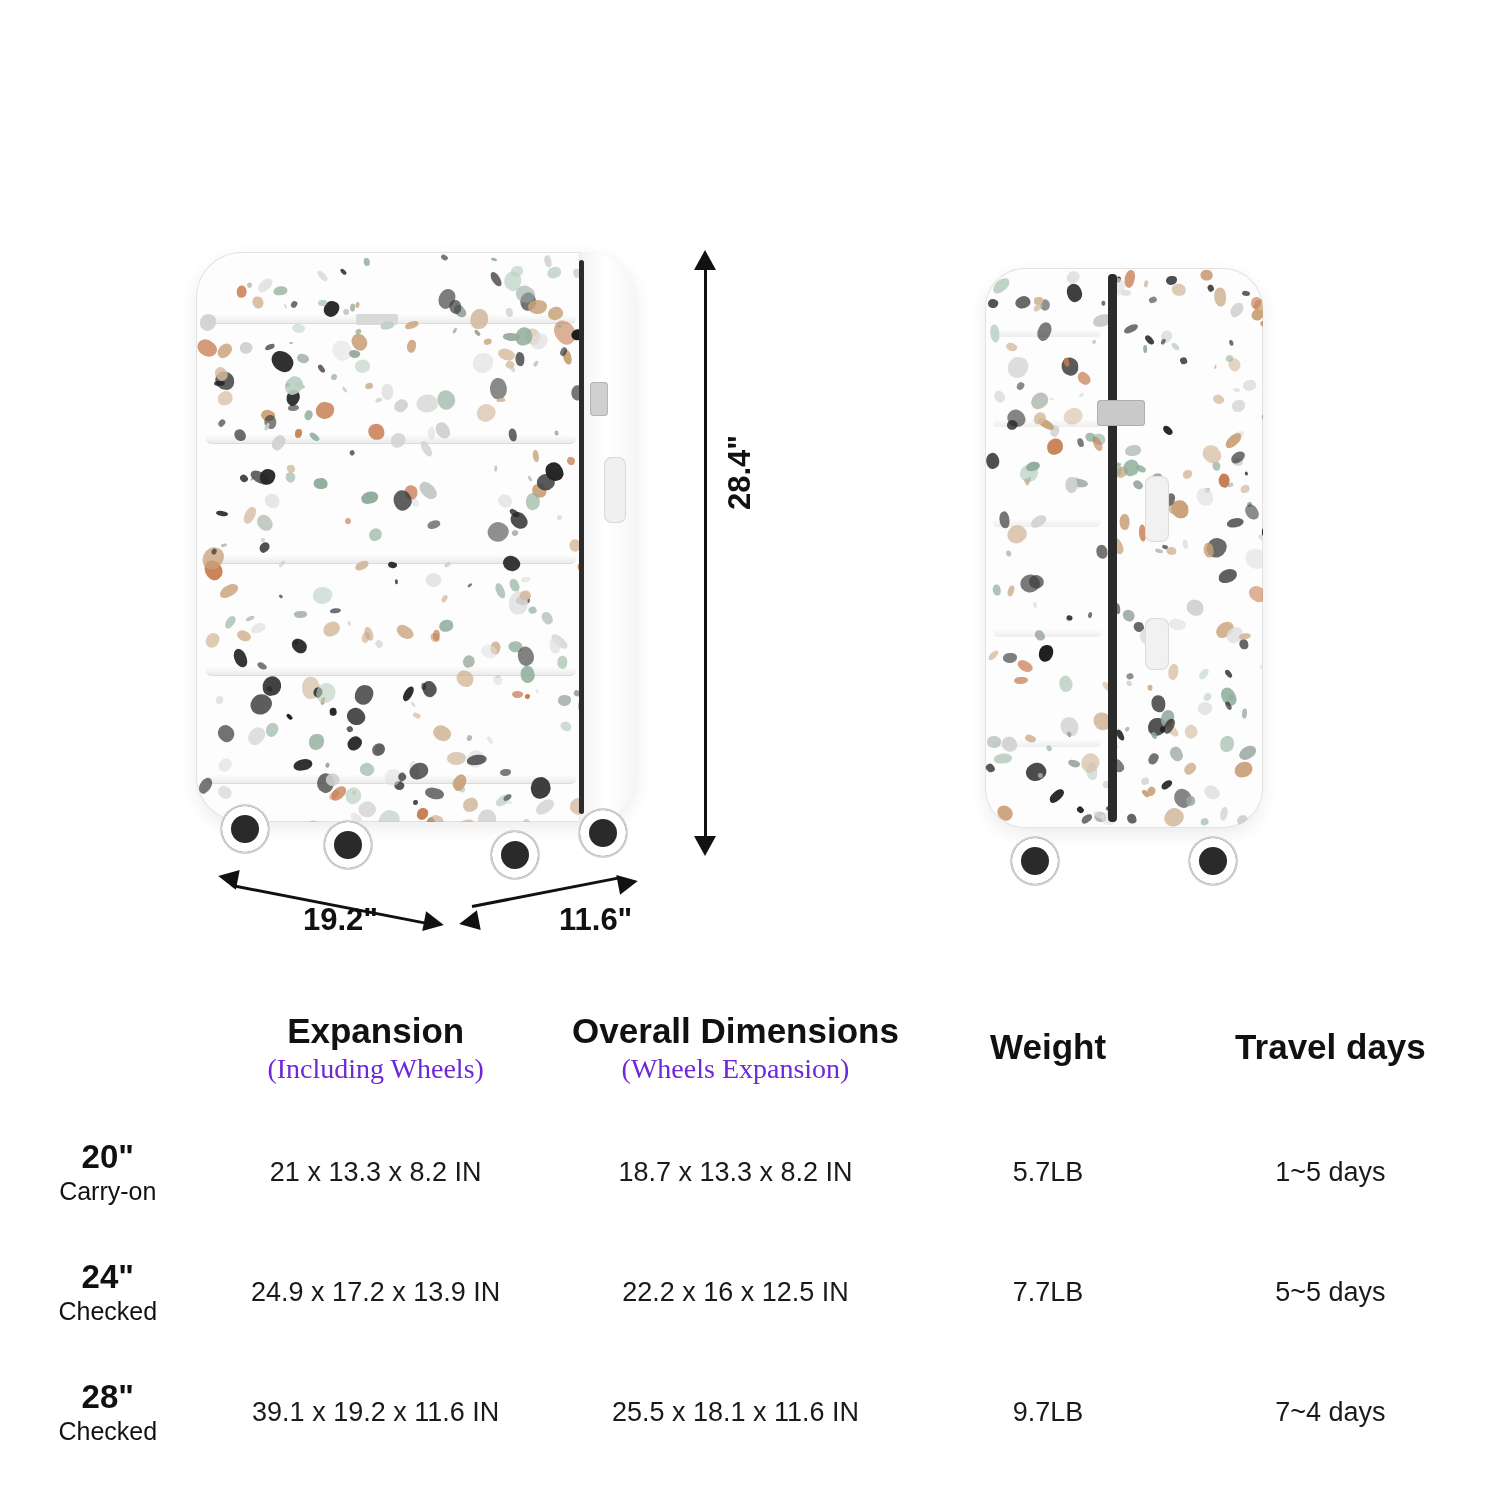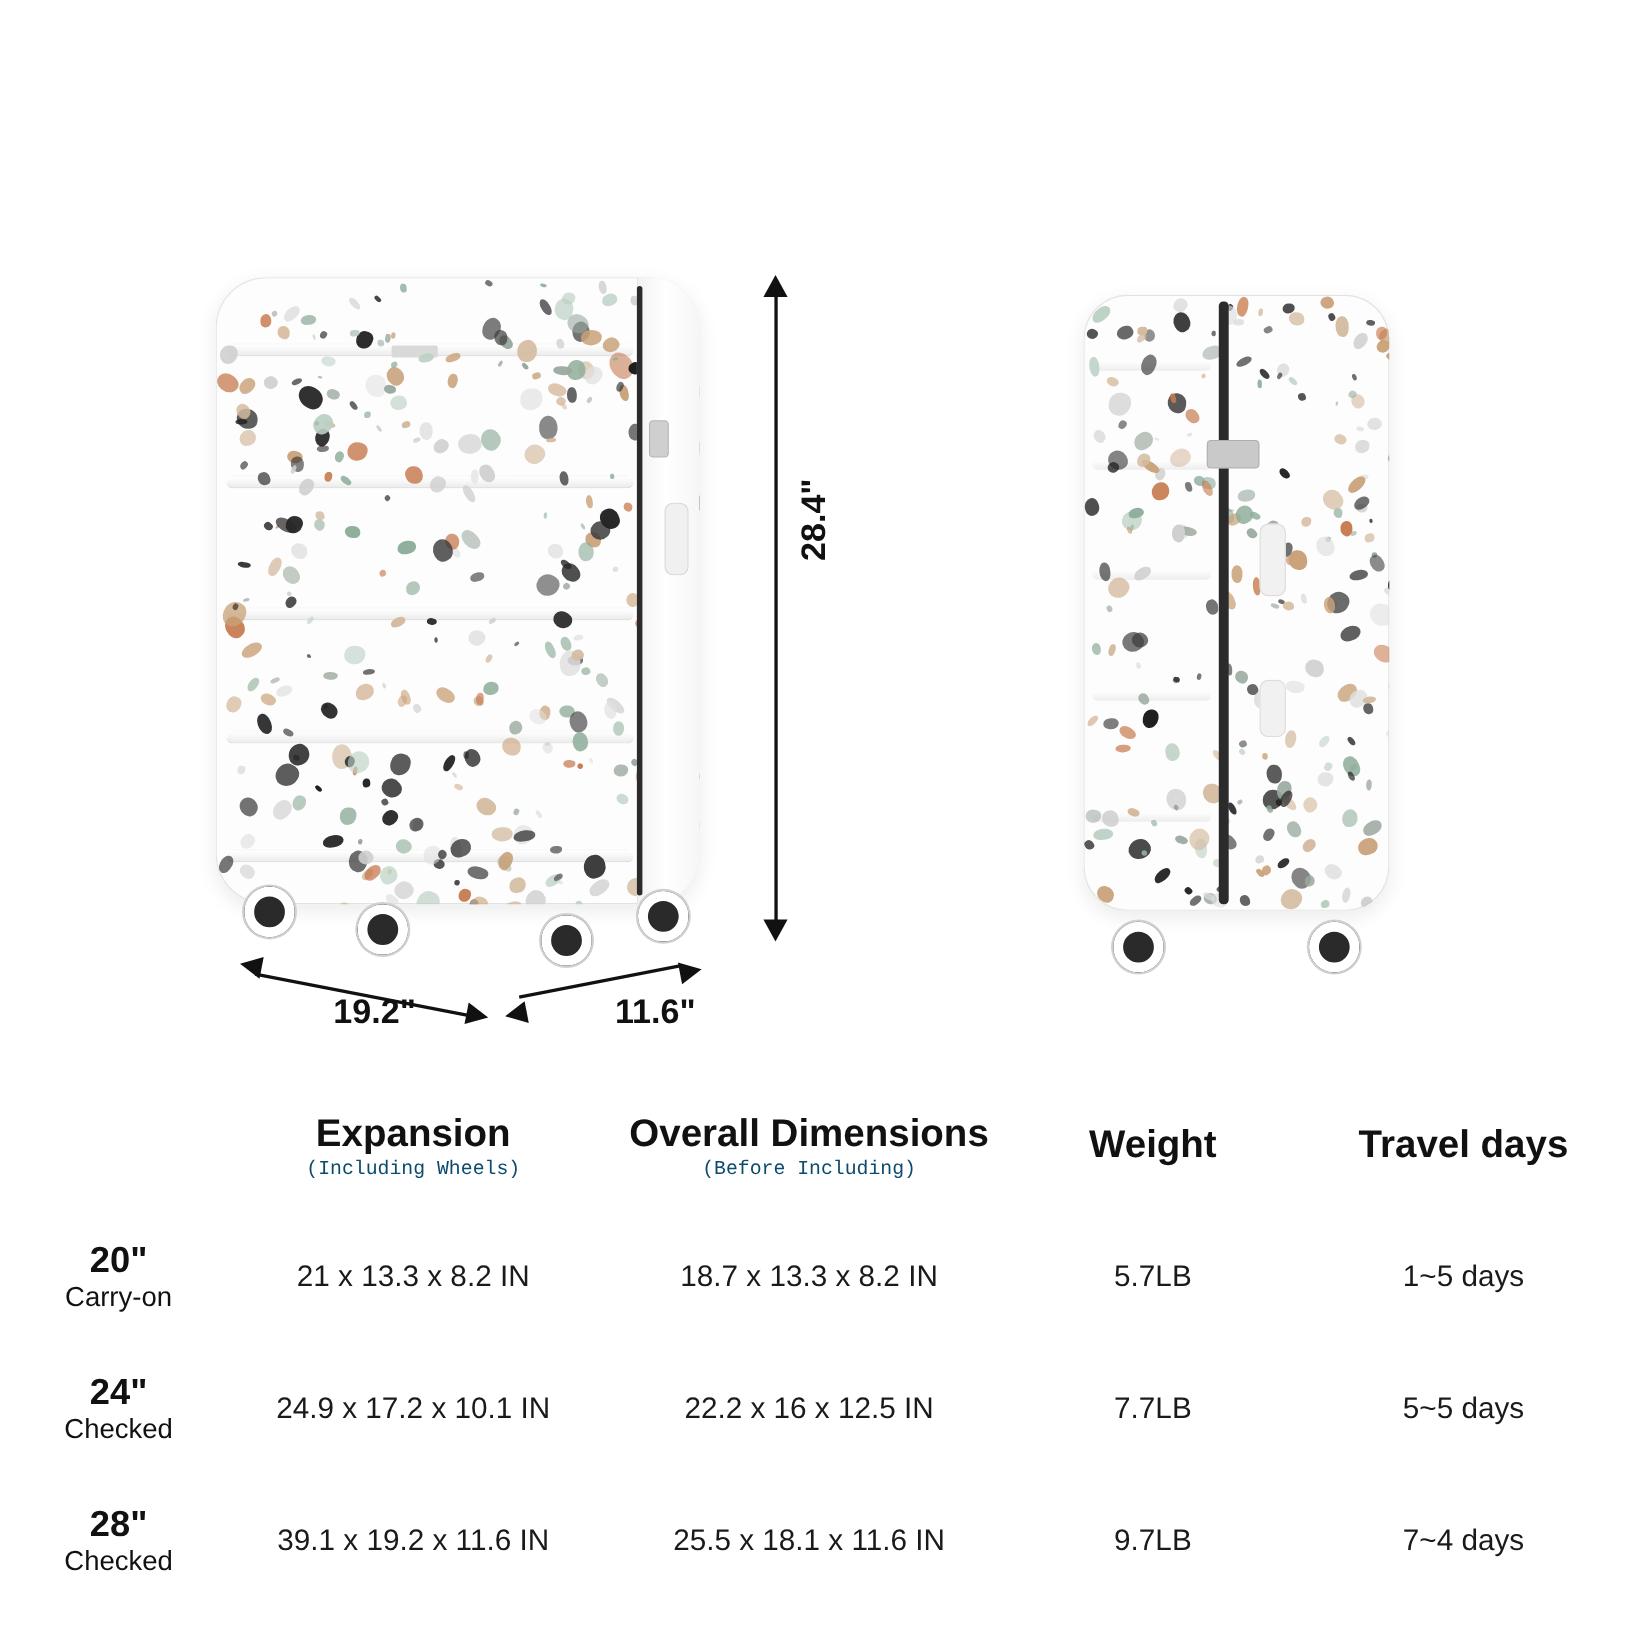--- a/index.html
+++ b/index.html
@@ -297,23 +297,23 @@
   .col-days   { width: 340px; }
 
   .head-main {
     font-family: "Liberation Sans", sans-serif;
     font-weight: bold;
     font-size: 35px;
     color: #111;
     padding-bottom: 2px;
   }
   .head-sub {
-    font-family: Liberation Mono, monospace;
-    font-size: 18px;
-    color: #0c4a6e;
+    font-family: Liberation Serif, serif;
+    font-size: 28px;
+    color: #6d28d9;
     font-weight: normal;
     padding-bottom: 26px;
   }
   .row-cell {
     font-size: 27px;
     color: #1a1a1a;
     height: 118px;
   }
   .size-big {
     font-weight: bold;
@@ -928,21 +928,21 @@
 <table class="spec-table">
   <thead>
     <tr>
       <th class="col-size"></th>
       <th class="col-dims">
         <div class="head-main">Expansion</div>
         <div class="head-sub">(Including Wheels)</div>
       </th>
       <th class="col-over">
         <div class="head-main">Overall Dimensions</div>
-        <div class="head-sub">(Before Including)</div>
+        <div class="head-sub">(Wheels Expansion)</div>
       </th>
       <th class="col-weight">
         <div class="head-main">Weight</div>
         <div class="head-sub"></div>
       </th>
       <th class="col-days">
         <div class="head-main">Travel days</div>
         <div class="head-sub"></div>
       </th>
     </tr>
@@ -956,21 +956,21 @@
       <td class="row-cell">21 x 13.3 x 8.2 IN</td>
       <td class="row-cell">18.7 x 13.3 x 8.2 IN</td>
       <td class="row-cell">5.7LB</td>
       <td class="row-cell">1~5 days</td>
     </tr>
     <tr>
       <td class="row-cell">
         <div class="size-big">24"</div>
         <div class="size-small">Checked</div>
       </td>
-      <td class="row-cell">24.9 x 17.2 x 10.1 IN</td>
+      <td class="row-cell">24.9 x 17.2 x 13.9 IN</td>
       <td class="row-cell">22.2 x 16 x 12.5 IN</td>
       <td class="row-cell">7.7LB</td>
       <td class="row-cell">5~5 days</td>
     </tr>
     <tr>
       <td class="row-cell">
         <div class="size-big">28"</div>
         <div class="size-small">Checked</div>
       </td>
       <td class="row-cell">39.1 x 19.2 x 11.6 IN</td>

